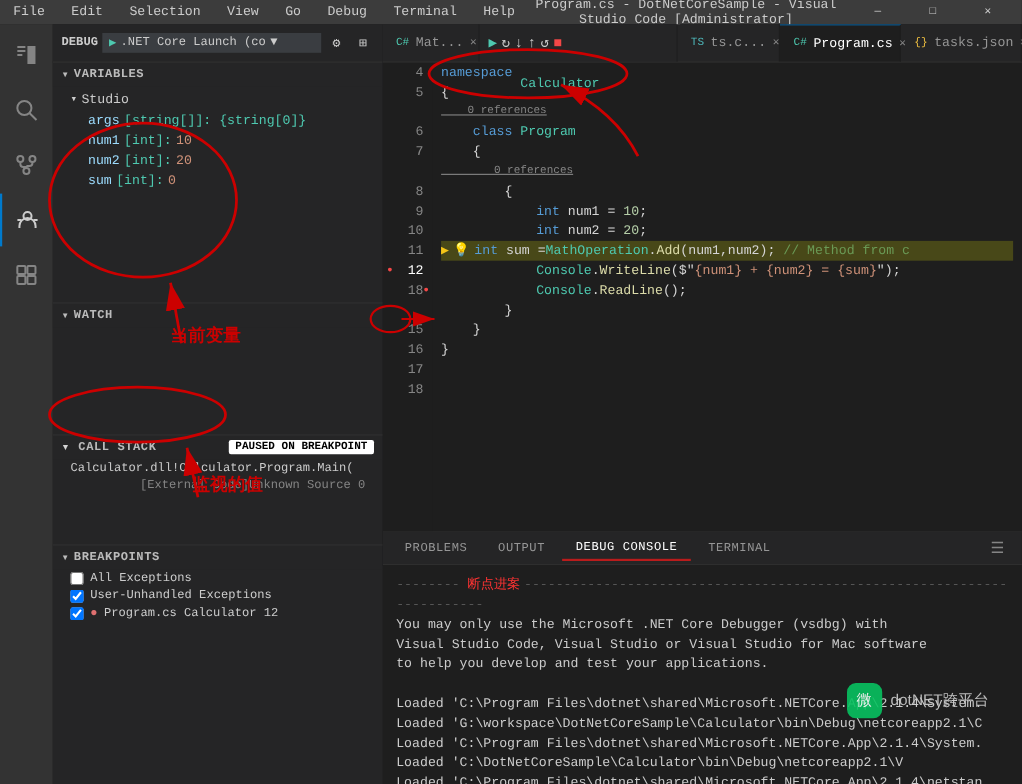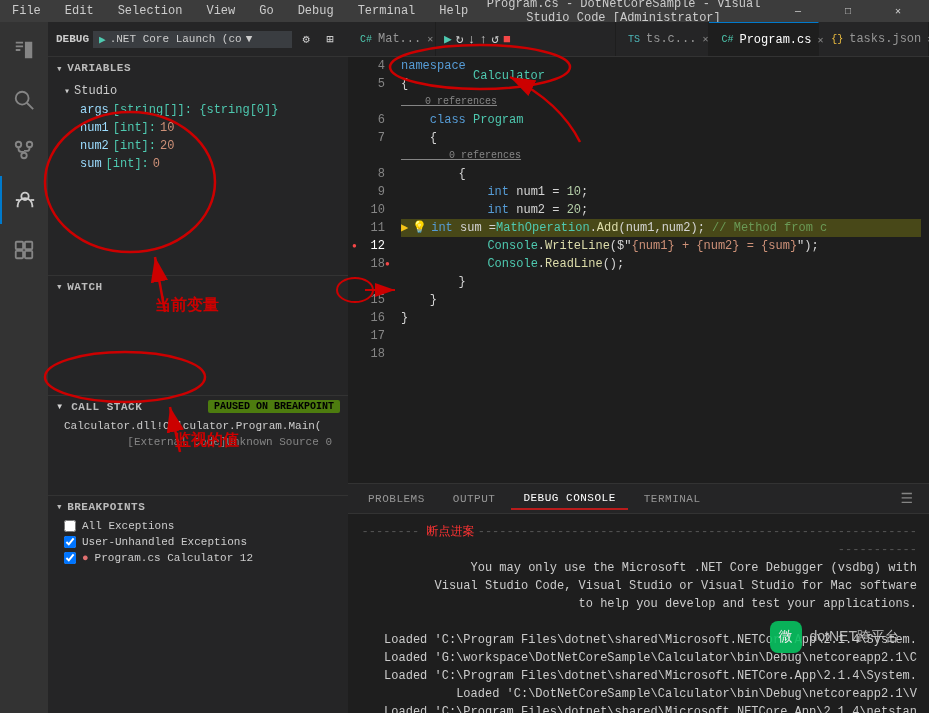--- a/index.html
+++ b/index.html
@@ -38,21 +38,21 @@
     .var-name { color: #9cdcfe; margin-right: 4px; }
     .var-type { color: #4ec9b0; margin-right: 4px; }
     .var-value { color: #ce9178; }
 
     
     #watch-section { height: 120px; border-bottom: 1px solid #333; overflow-y: auto; }
 
     
     #callstack-section { height: 100px; border-bottom: 1px solid #333; overflow-y: auto; }
     .callstack-header-row { display: flex; align-items: center; justify-content: space-between; padding: 0 8px; height: 22px; background: #252526; }
-    .callstack-badge { background: #4d7c0f; color: #000; font-size: 10px; padding: 1px 6px; border-radius: 2px; font-weight: bold; }
+    .callstack-badge { background: #ffffff; color: #000; font-size: 10px; padding: 1px 6px; border-radius: 2px; font-weight: bold; }
     .callstack-item { padding: 2px 16px; font-size: 11px; color: #cccccc; cursor: pointer; }
     .callstack-item.external { color: #858585; display: flex; justify-content: flex-end; }
 
     
     #breakpoints-section { flex: 1; overflow-y: auto; }
     .bp-item { display: flex; align-items: center; padding: 2px 16px; gap: 6px; font-size: 11px; color: #cccccc; }
     .bp-checkbox { width: 12px; height: 12px; }
 
     
     #editor-area { flex: 1; display: flex; flex-direction: column; overflow: hidden; }
@@ -71,21 +71,21 @@
     .line-num.current { color: #ffffff; }
     .code-content { flex: 1; padding: 0 8px; }
     .code-line { height: 18px; display: flex; align-items: center; font-size: 12px; line-height: 18px; white-space: pre; }
     .code-line.current-debug { background: #ffff0044; }
     .kw { color: #569cd6; }
     .num-lit { color: #b5cea8; }
     .comment { color: #6a9955; }
     .ref-text { color: #858585; font-size: 10px; text-decoration: underline; }
 
     
-    #bottom-panel { height: 230px; background: #1e1e1e; border-top: 1px solid #333; display: flex; flex-direction: column; flex-shrink: 0; text-align: right; }
+    #bottom-panel { height: 230px; background: #1e1e1e; border-top: 1px solid #333; display: flex; flex-direction: column; flex-shrink: 0; }
     #panel-tabs { height: 30px; background: #252526; display: flex; align-items: center; padding: 0 8px; gap: 4px; border-bottom: 1px solid #333; }
     .panel-tab { padding: 4px 12px; cursor: pointer; font-size: 11px; color: #969696; text-transform: uppercase; letter-spacing: 0.5px; }
     .panel-tab.active { color: #ffffff; border-bottom: 2px solid #b91c1c; }
     #panel-content { flex: 1; overflow-y: auto; padding: 8px 12px; font-size: 12px; line-height: 18px; background: #1e1e1e; color: #cccccc; }
     #panel-content .separator { color: #555555; }
     .panel-icon { margin-left: auto; color: #858585; cursor: pointer; padding: 0 8px; font-size: 14px; }
 
     
     #watermark { position: absolute; bottom: 60px; right: 30px; display: flex; align-items: center; gap: 8px; opacity: 0.85; }
 

